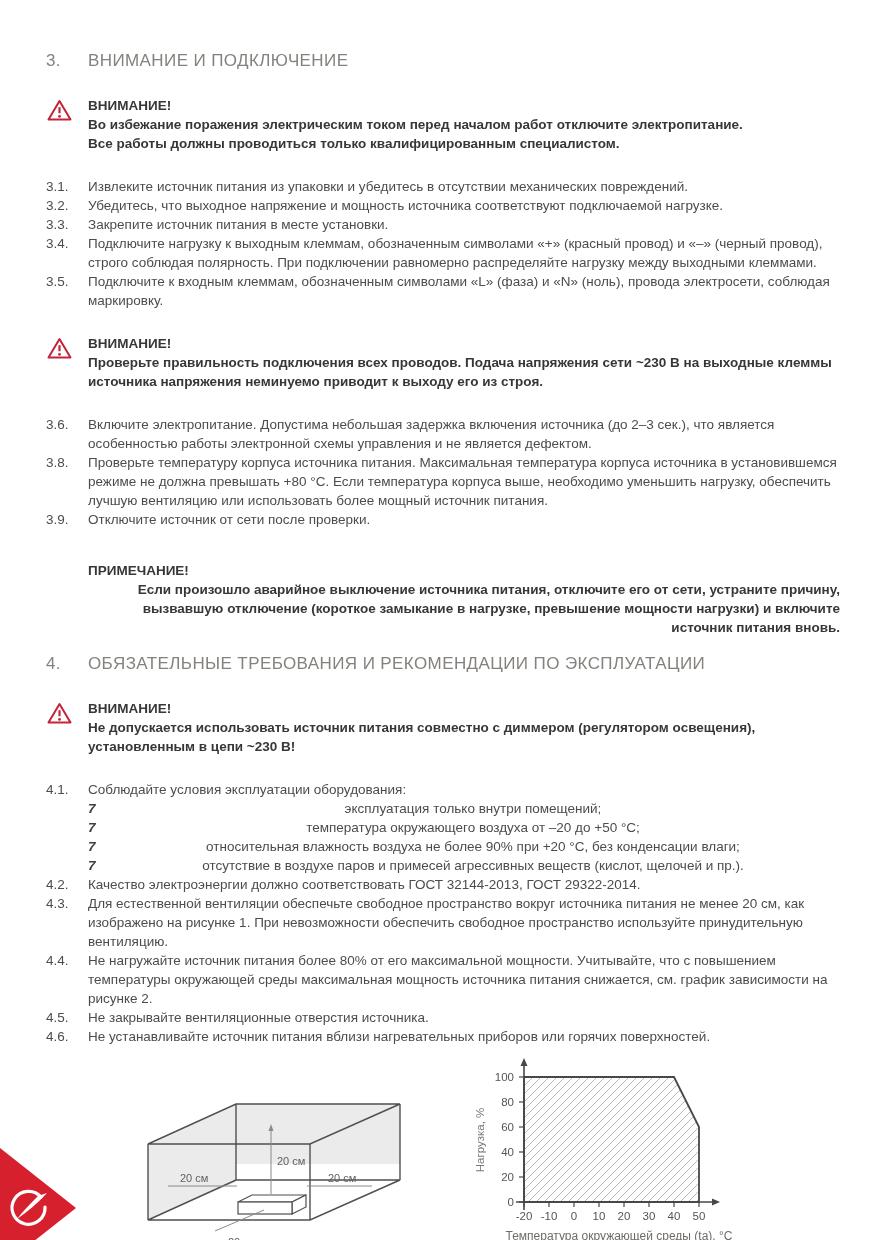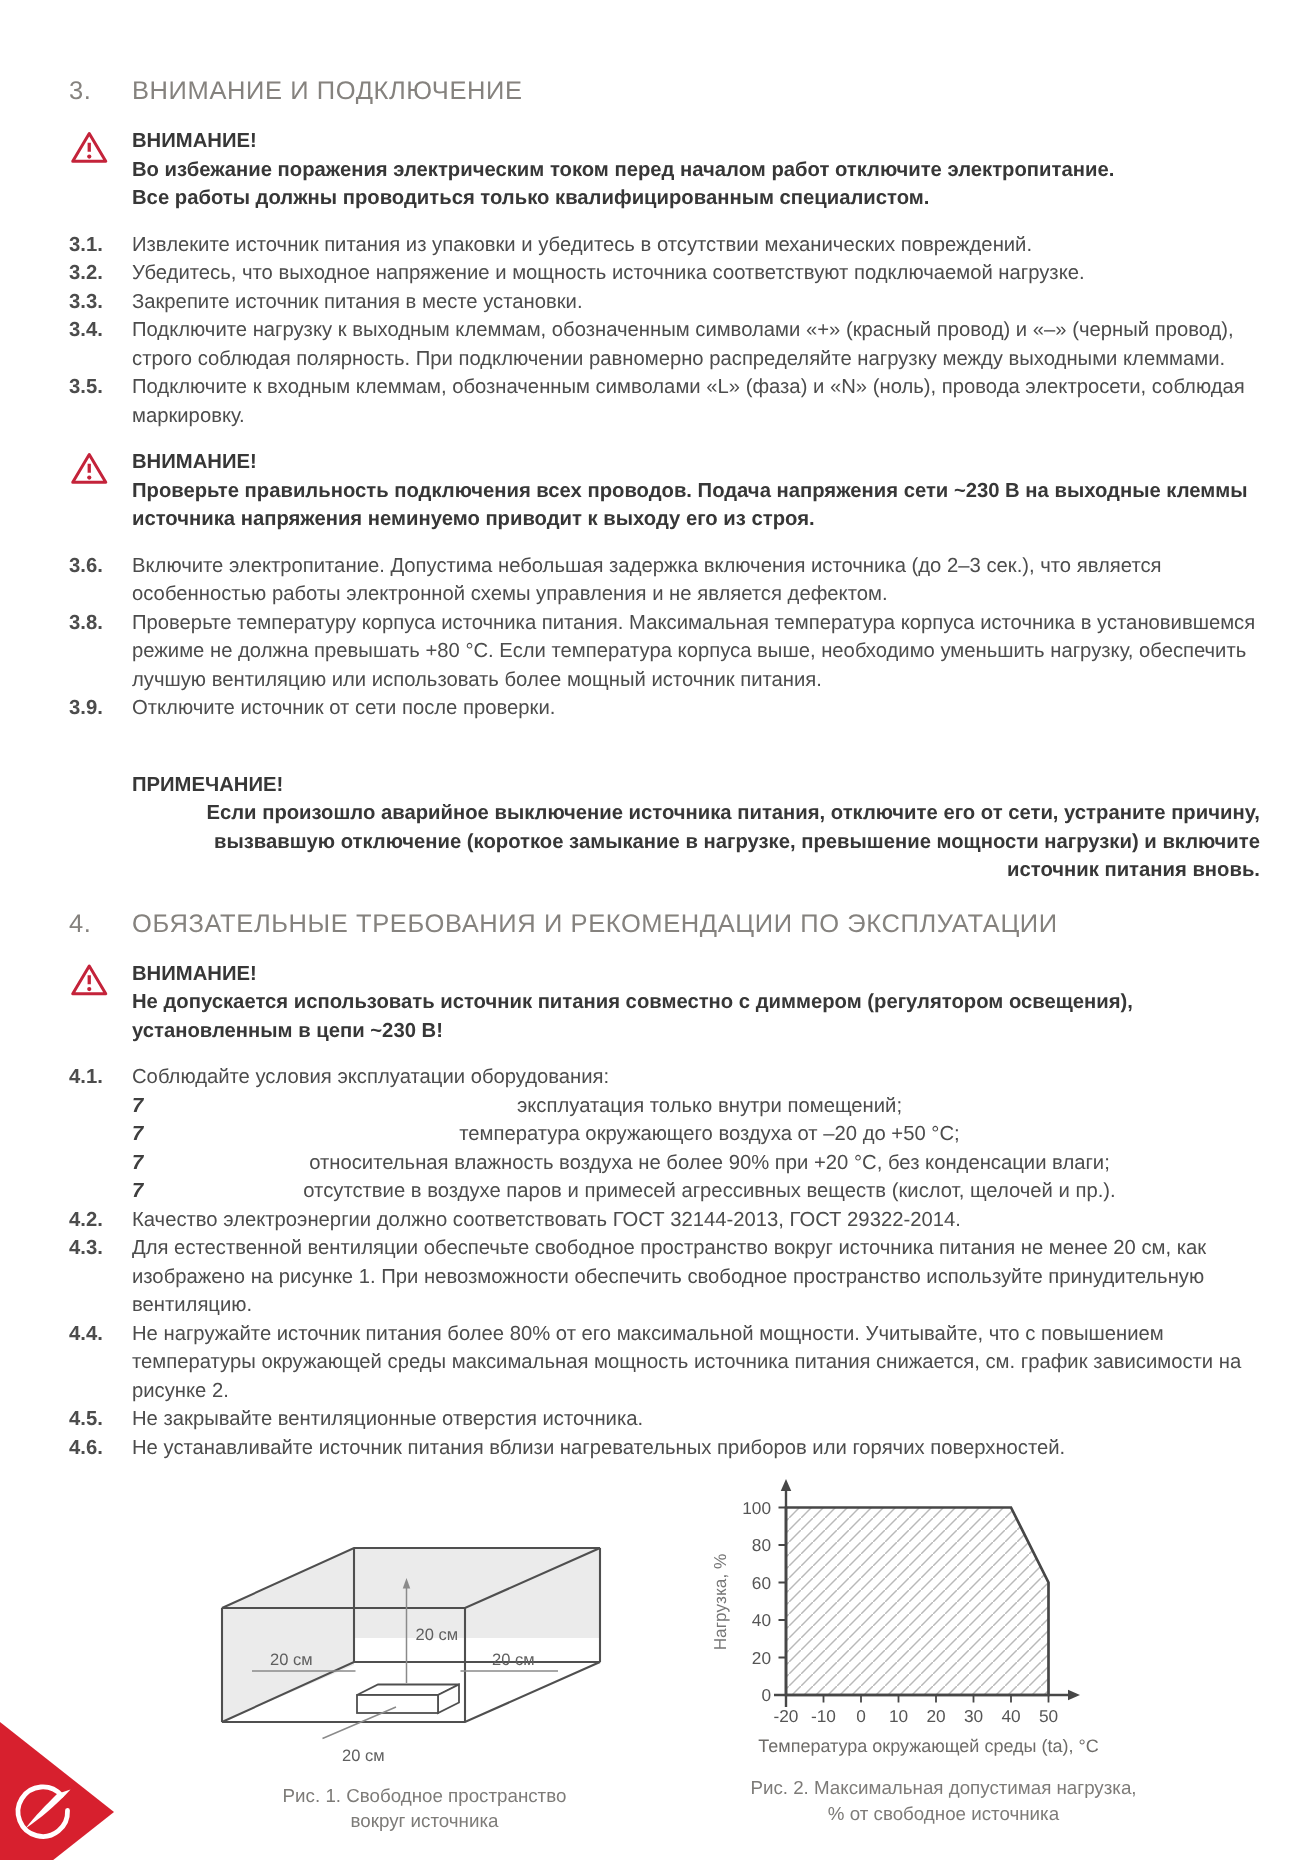--- a/index.html
+++ b/index.html
@@ -4,23 +4,23 @@
 <style>
   html,body{margin:0;padding:0;background:#ffffff;}
   .page{position:relative;width:874px;height:1240px;background:#fff;overflow:hidden;
         font-family:"Liberation Sans",sans-serif;color:#4c4c4c;}
   .content{position:absolute;left:46px;top:50px;width:794px;}
   .sec-head{display:flex;font-size:17px;line-height:22px;color:#85827e;letter-spacing:.4px;}
   .sec-head .num{width:42px;flex:none;}
   .sec-head.h4{margin-top:16px;margin-bottom:4px;}
   .rows{font-size:13.5px;line-height:19px;}
   .row{display:flex;}
-  .row .num{width:42px;flex:none;font-weight:bold;}
+  .row .num{width:42px;flex:none;}
   .row .txt{flex:1;}
-  .warn{display:flex;margin:12px 0;}
+  .warn{display:flex;margin:24px 0;}
   .warn .icol{width:42px;flex:none;padding-top:2px;}
   .warn .wbody{font-size:13.5px;line-height:19px;font-weight:bold;color:#373737;flex:1;}
   .wlabel{font-weight:bold;color:#373737;}
   .note{margin-top:32px;margin-bottom:14px;}
   .note .txt{font-weight:bold;color:#373737;}
   .brow{display:flex;}
   .brow .sp{width:42px;flex:none;}
   .brow .bul{width:18px;flex:none;font-weight:bold;font-style:italic;color:#3f3f3f;}
   .brow .txt{flex:1;text-align:center;}
   .mt10{margin-top:10px;}

